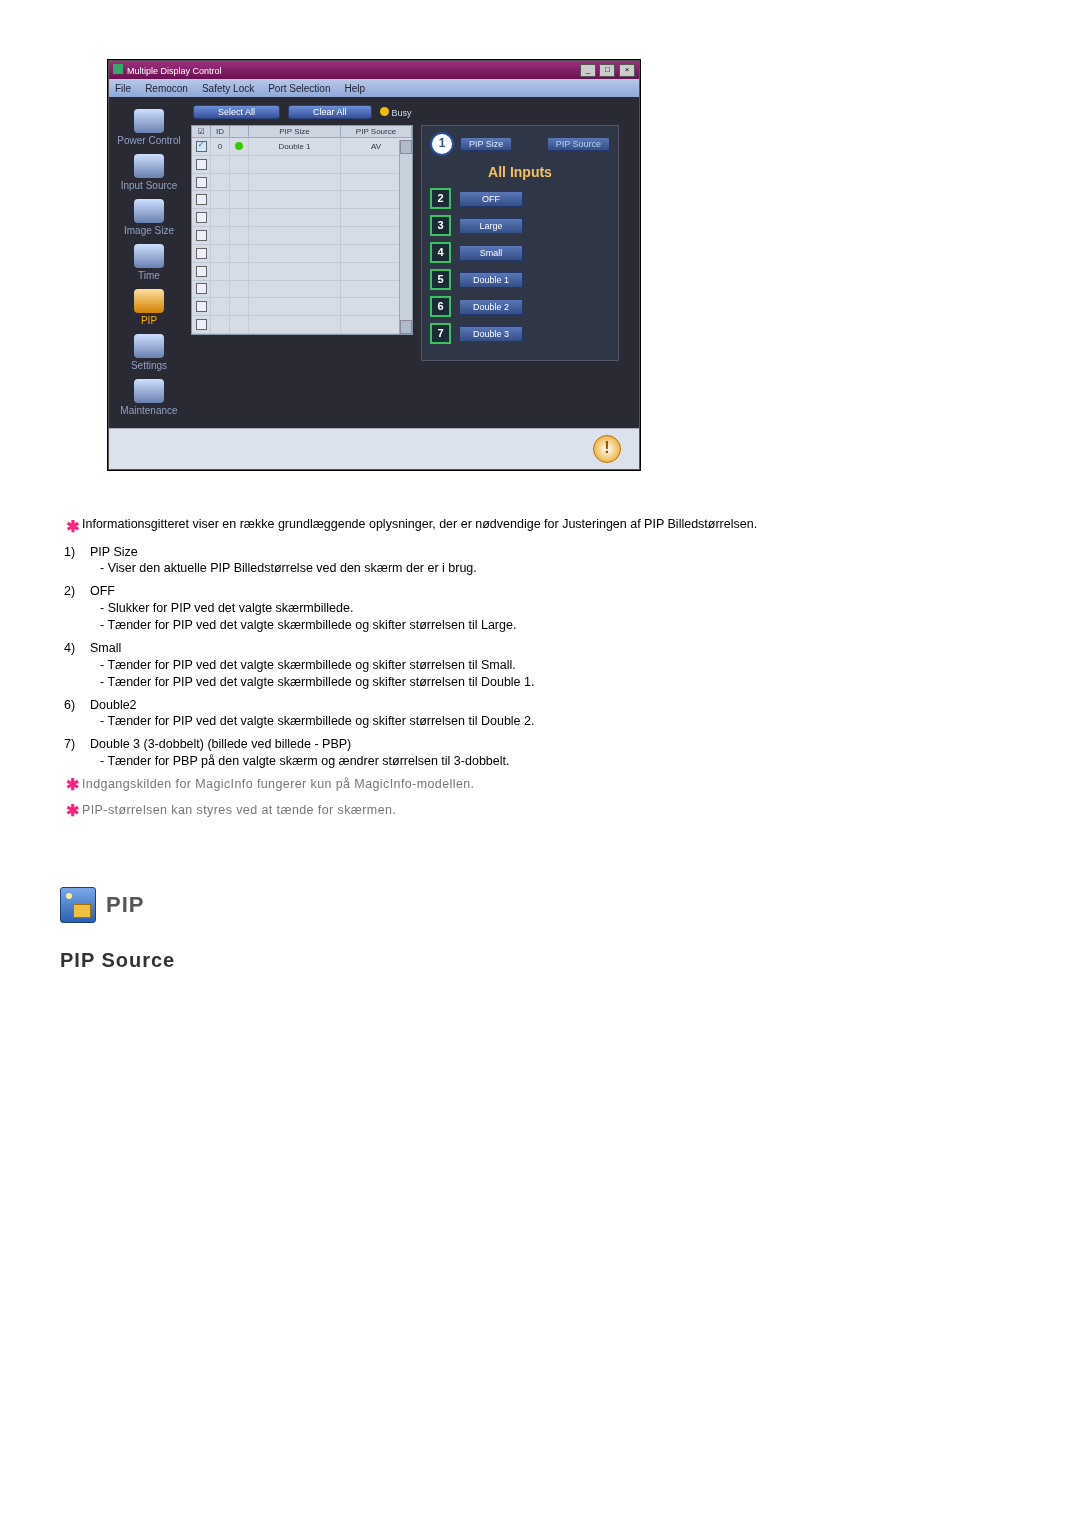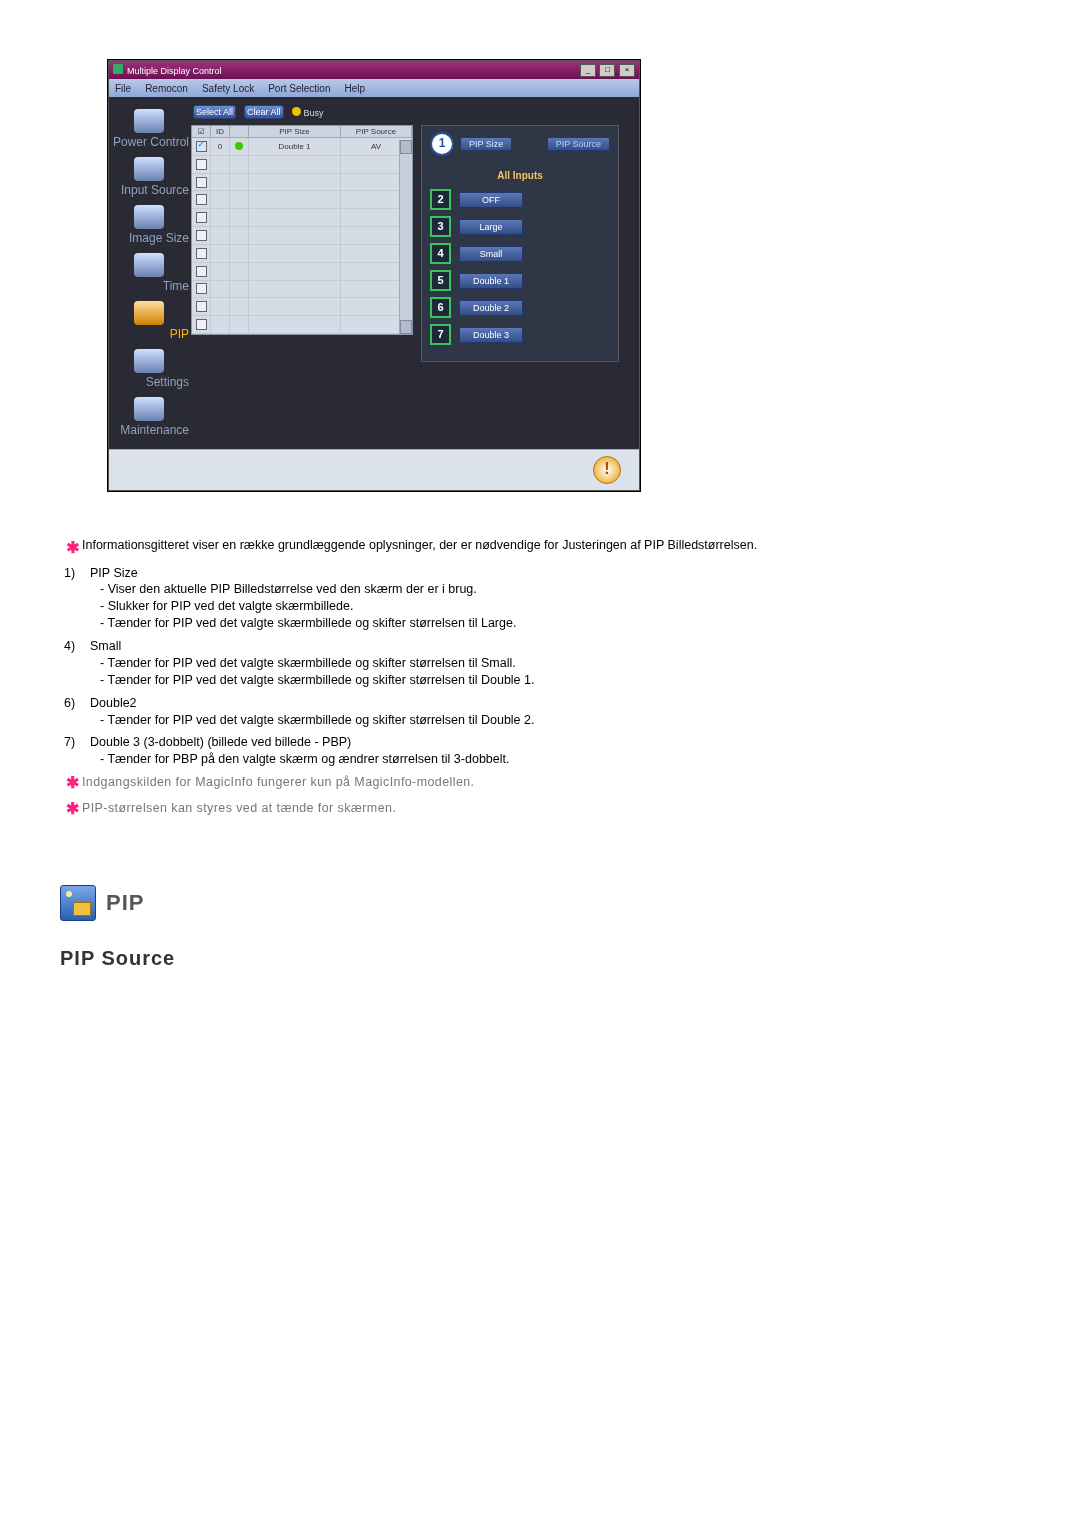--- a/index.html
+++ b/index.html
@@ -57,22 +57,22 @@
   .client {
     display:flex;
     background:#2a2a34;
   }
   .sidebar {
     width: 80px;
     background:#2a2a34;
     padding: 10px 0 6px 0;
   }
   .side-item{
-    text-align:right;
-    font-size:12px;
+    text-align:center;
+    font-size:10px;
     color:#8fa0c0;
     padding:2px 0 6px 0;
   }
   .side-item.active{ color:#ffb000; }
   .side-ico{
     width:30px;height:24px;margin:0 auto 2px auto;
     background:linear-gradient(#cfe0ff,#6a80b0);
     border-radius:4px;
   }
   .side-ico.pip{ background:linear-gradient(#ffe0a0,#d08000); }
@@ -84,21 +84,21 @@
     position:relative;
   }
   .topbtns{
     display:flex; align-items:center; gap:8px;
     font-size:9px; color:#cde;
     padding:2px 2px 6px 2px;
   }
   .pillbtn{
     background:linear-gradient(#6a90d8,#38509a);
     color:#fff;
-    padding:1px 2px;
+    padding:1px 24px;
     border-radius:3px;
     font-size:9px;
     border:1px solid #28407a;
   }
   .busy-dot{
     width:9px;height:9px;border-radius:50%;background:#f0c000;display:inline-block;margin-right:3px;
   }
 
   .grid{
     border:1px solid #8899aa;
@@ -143,21 +143,21 @@
   }
   .tabrow{display:flex;gap:6px;align-items:center;}
   .callout{
     width:20px;height:20px;border-radius:50%;background:#fff;border:2px solid #28509a;color:#28509a;font:bold 12px/18px Arial;text-align:center;flex:0 0 auto;
   }
   .tabchip{
     background:linear-gradient(#5a78b8,#344e86);color:#b8cff0;padding:1px 8px;border-radius:2px;border:1px solid #22366a;font-size:9px;
   }
   .tabchip.lt{color:#dfeaff;}
   .alltitle{
-    text-align:center;color:#f5c060;margin:14px 0 8px 0;font-size:10px;font-weight:bold;
+    text-align:center;color:#f5c060;margin:8px 0 8px 0;font-size:14px;font-weight:bold;
   }
   .optrow{display:flex;align-items:center;gap:8px;margin:6px 0;}
   .optrow .num{
     width:17px;height:17px;border:2px solid #3cc060;background:#1a2a36;color:#fff;font:bold 11px/16px Arial;text-align:center;
   }
   .optrow .opt{
     background:linear-gradient(#5a78b8,#344e86);color:#fff;padding:2px 0;text-align:center;width:62px;font-size:9px;border:1px solid #22366a;
   }
 
   .toprow{ display:flex; }
@@ -401,20 +401,21 @@
 
   <div class="doc">
     <div class="lead">
       <span class="star">✱</span>
       <span class="txt">Informationsgitteret viser en række grundlæggende oplysninger, der er nødvendige for Justeringen af PIP Billedstørrelsen.</span>
     </div>
 
     <div class="num-item"><span class="n">1)</span><span>PIP Size</span></div>
     <div class="sub">Viser den aktuelle PIP Billedstørrelse ved den skærm der er i brug.</div>
 
+    <div class="num-item"><span class="n">2)</span><span>OFF</span></div>
     <div class="sub">Slukker for PIP ved det valgte skærmbillede.</div>
 
     <div class="sub">Tænder for PIP ved det valgte skærmbillede og skifter størrelsen til Large.</div>
 
     <div class="num-item"><span class="n">4)</span><span>Small</span></div>
     <div class="sub">Tænder for PIP ved det valgte skærmbillede og skifter størrelsen til Small.</div>
 
     <div class="sub">Tænder for PIP ved det valgte skærmbillede og skifter størrelsen til Double 1.</div>
 
     <div class="num-item"><span class="n">6)</span><span>Double2</span></div>

